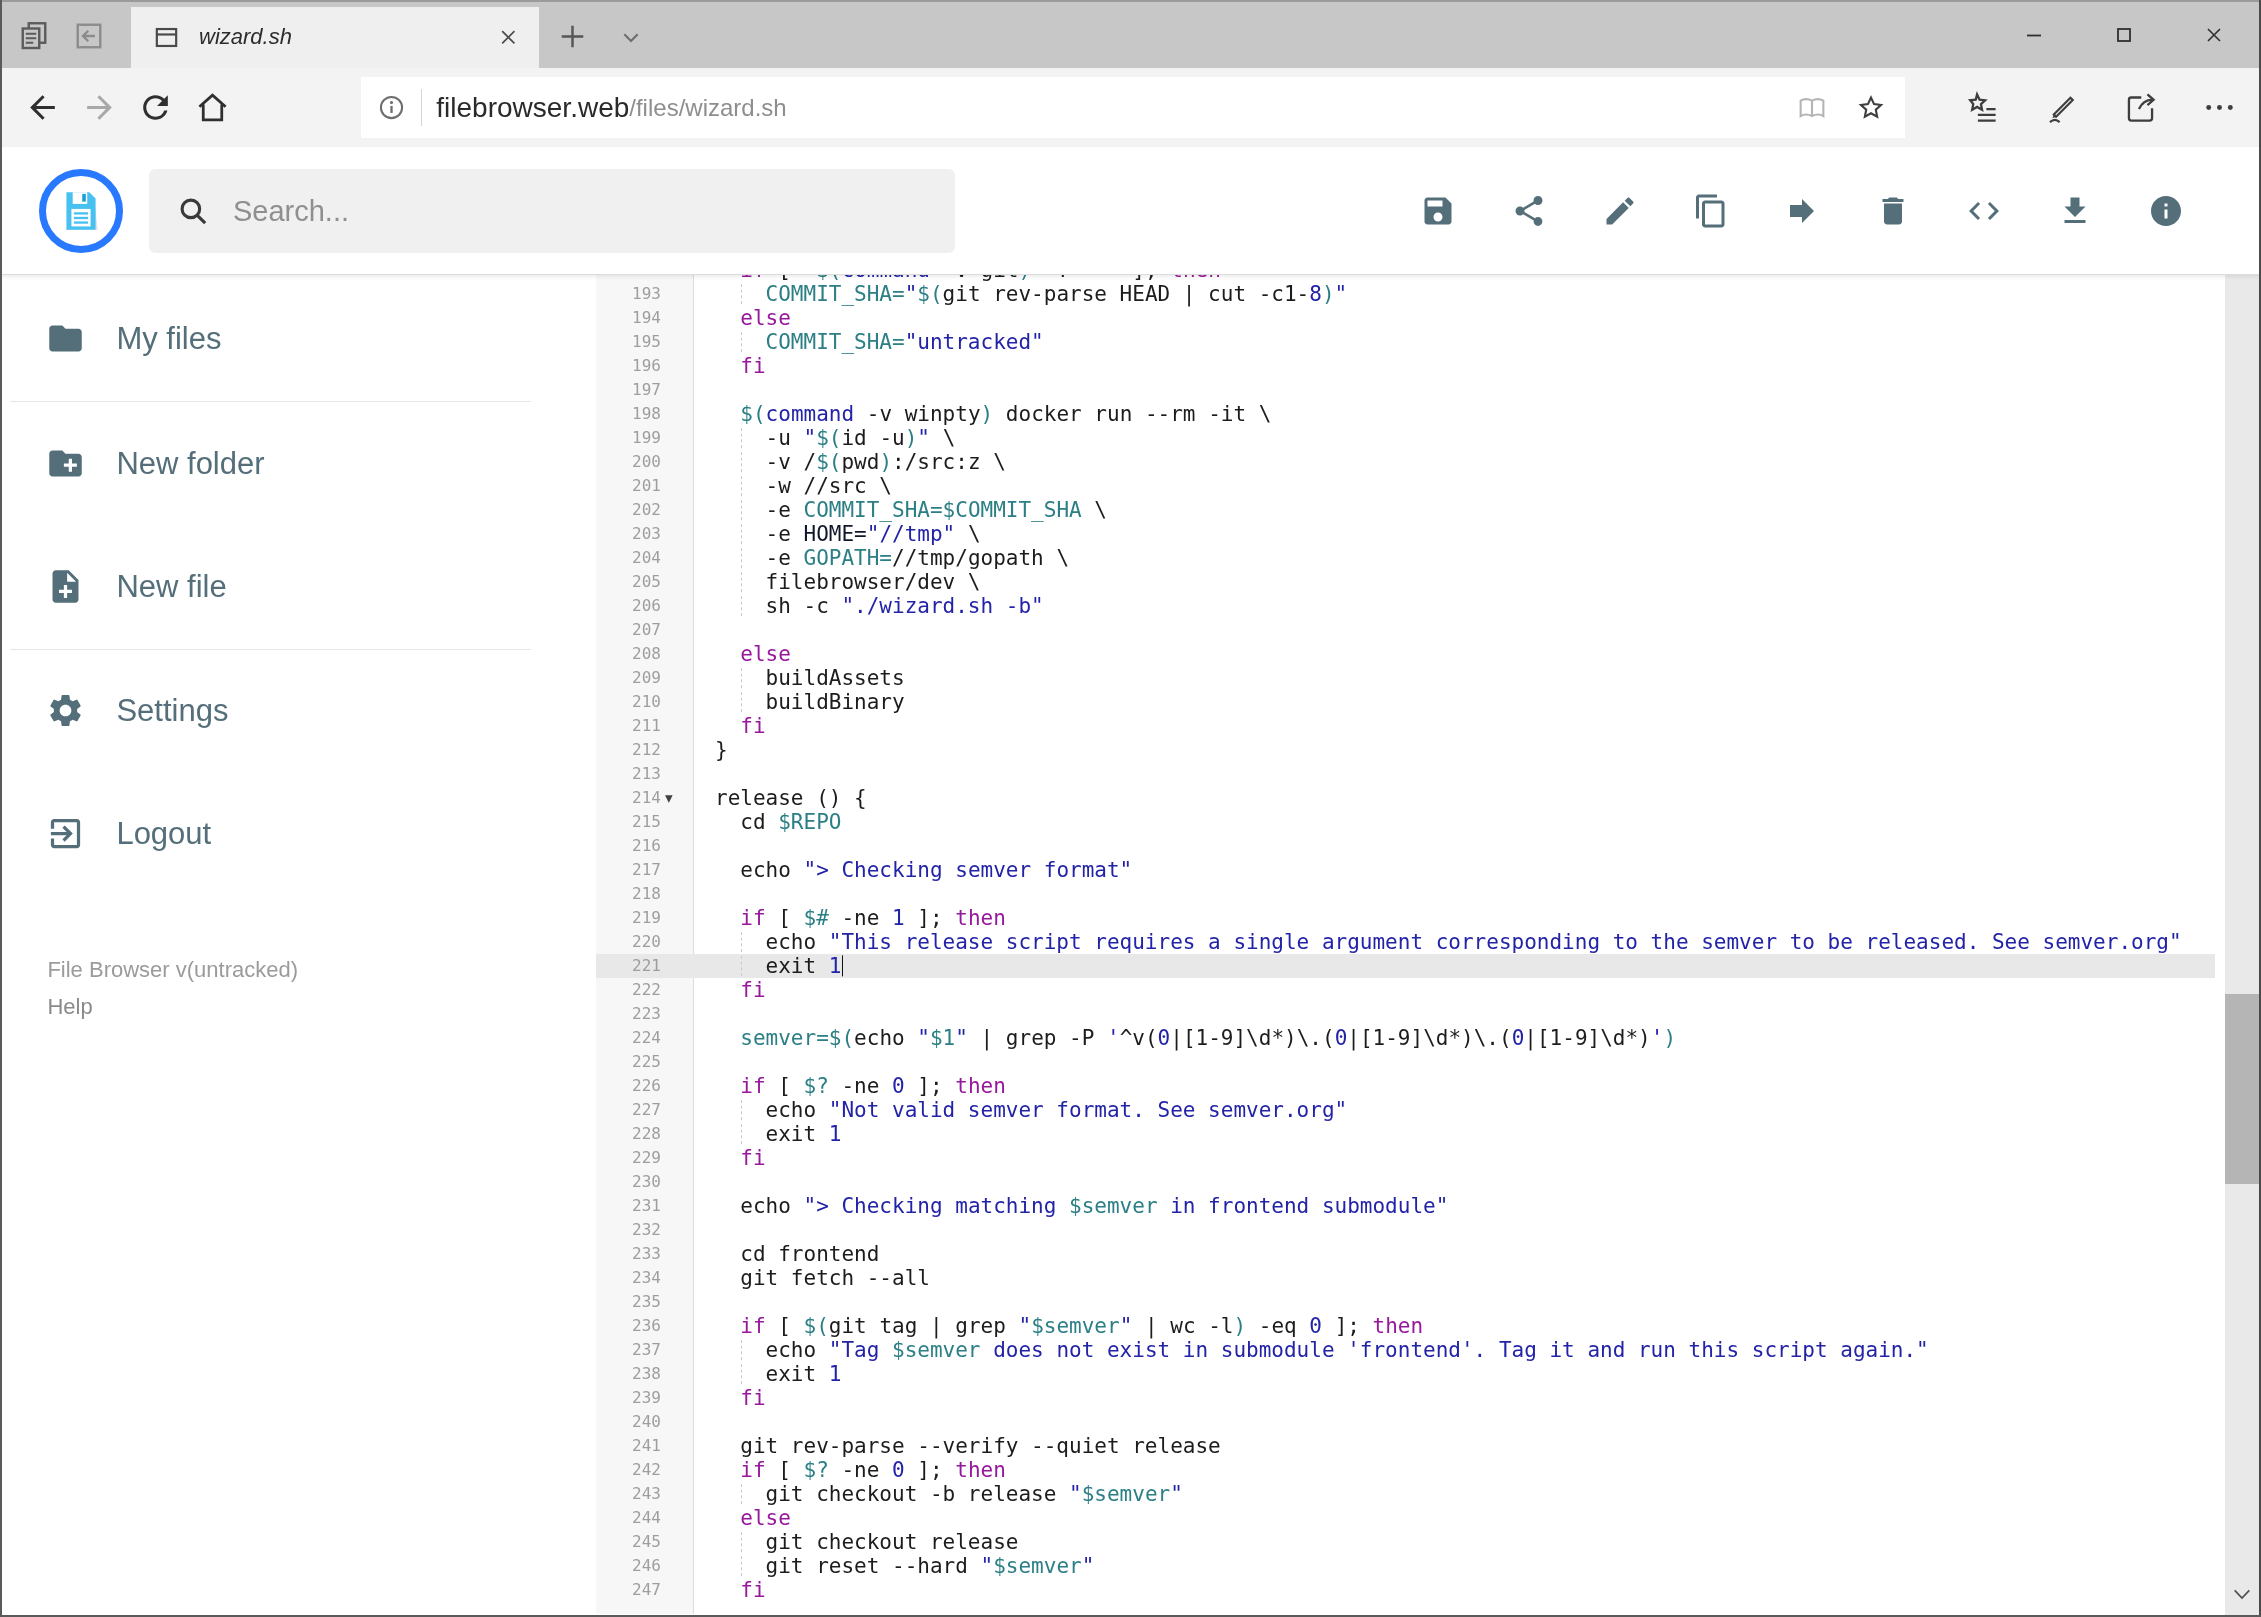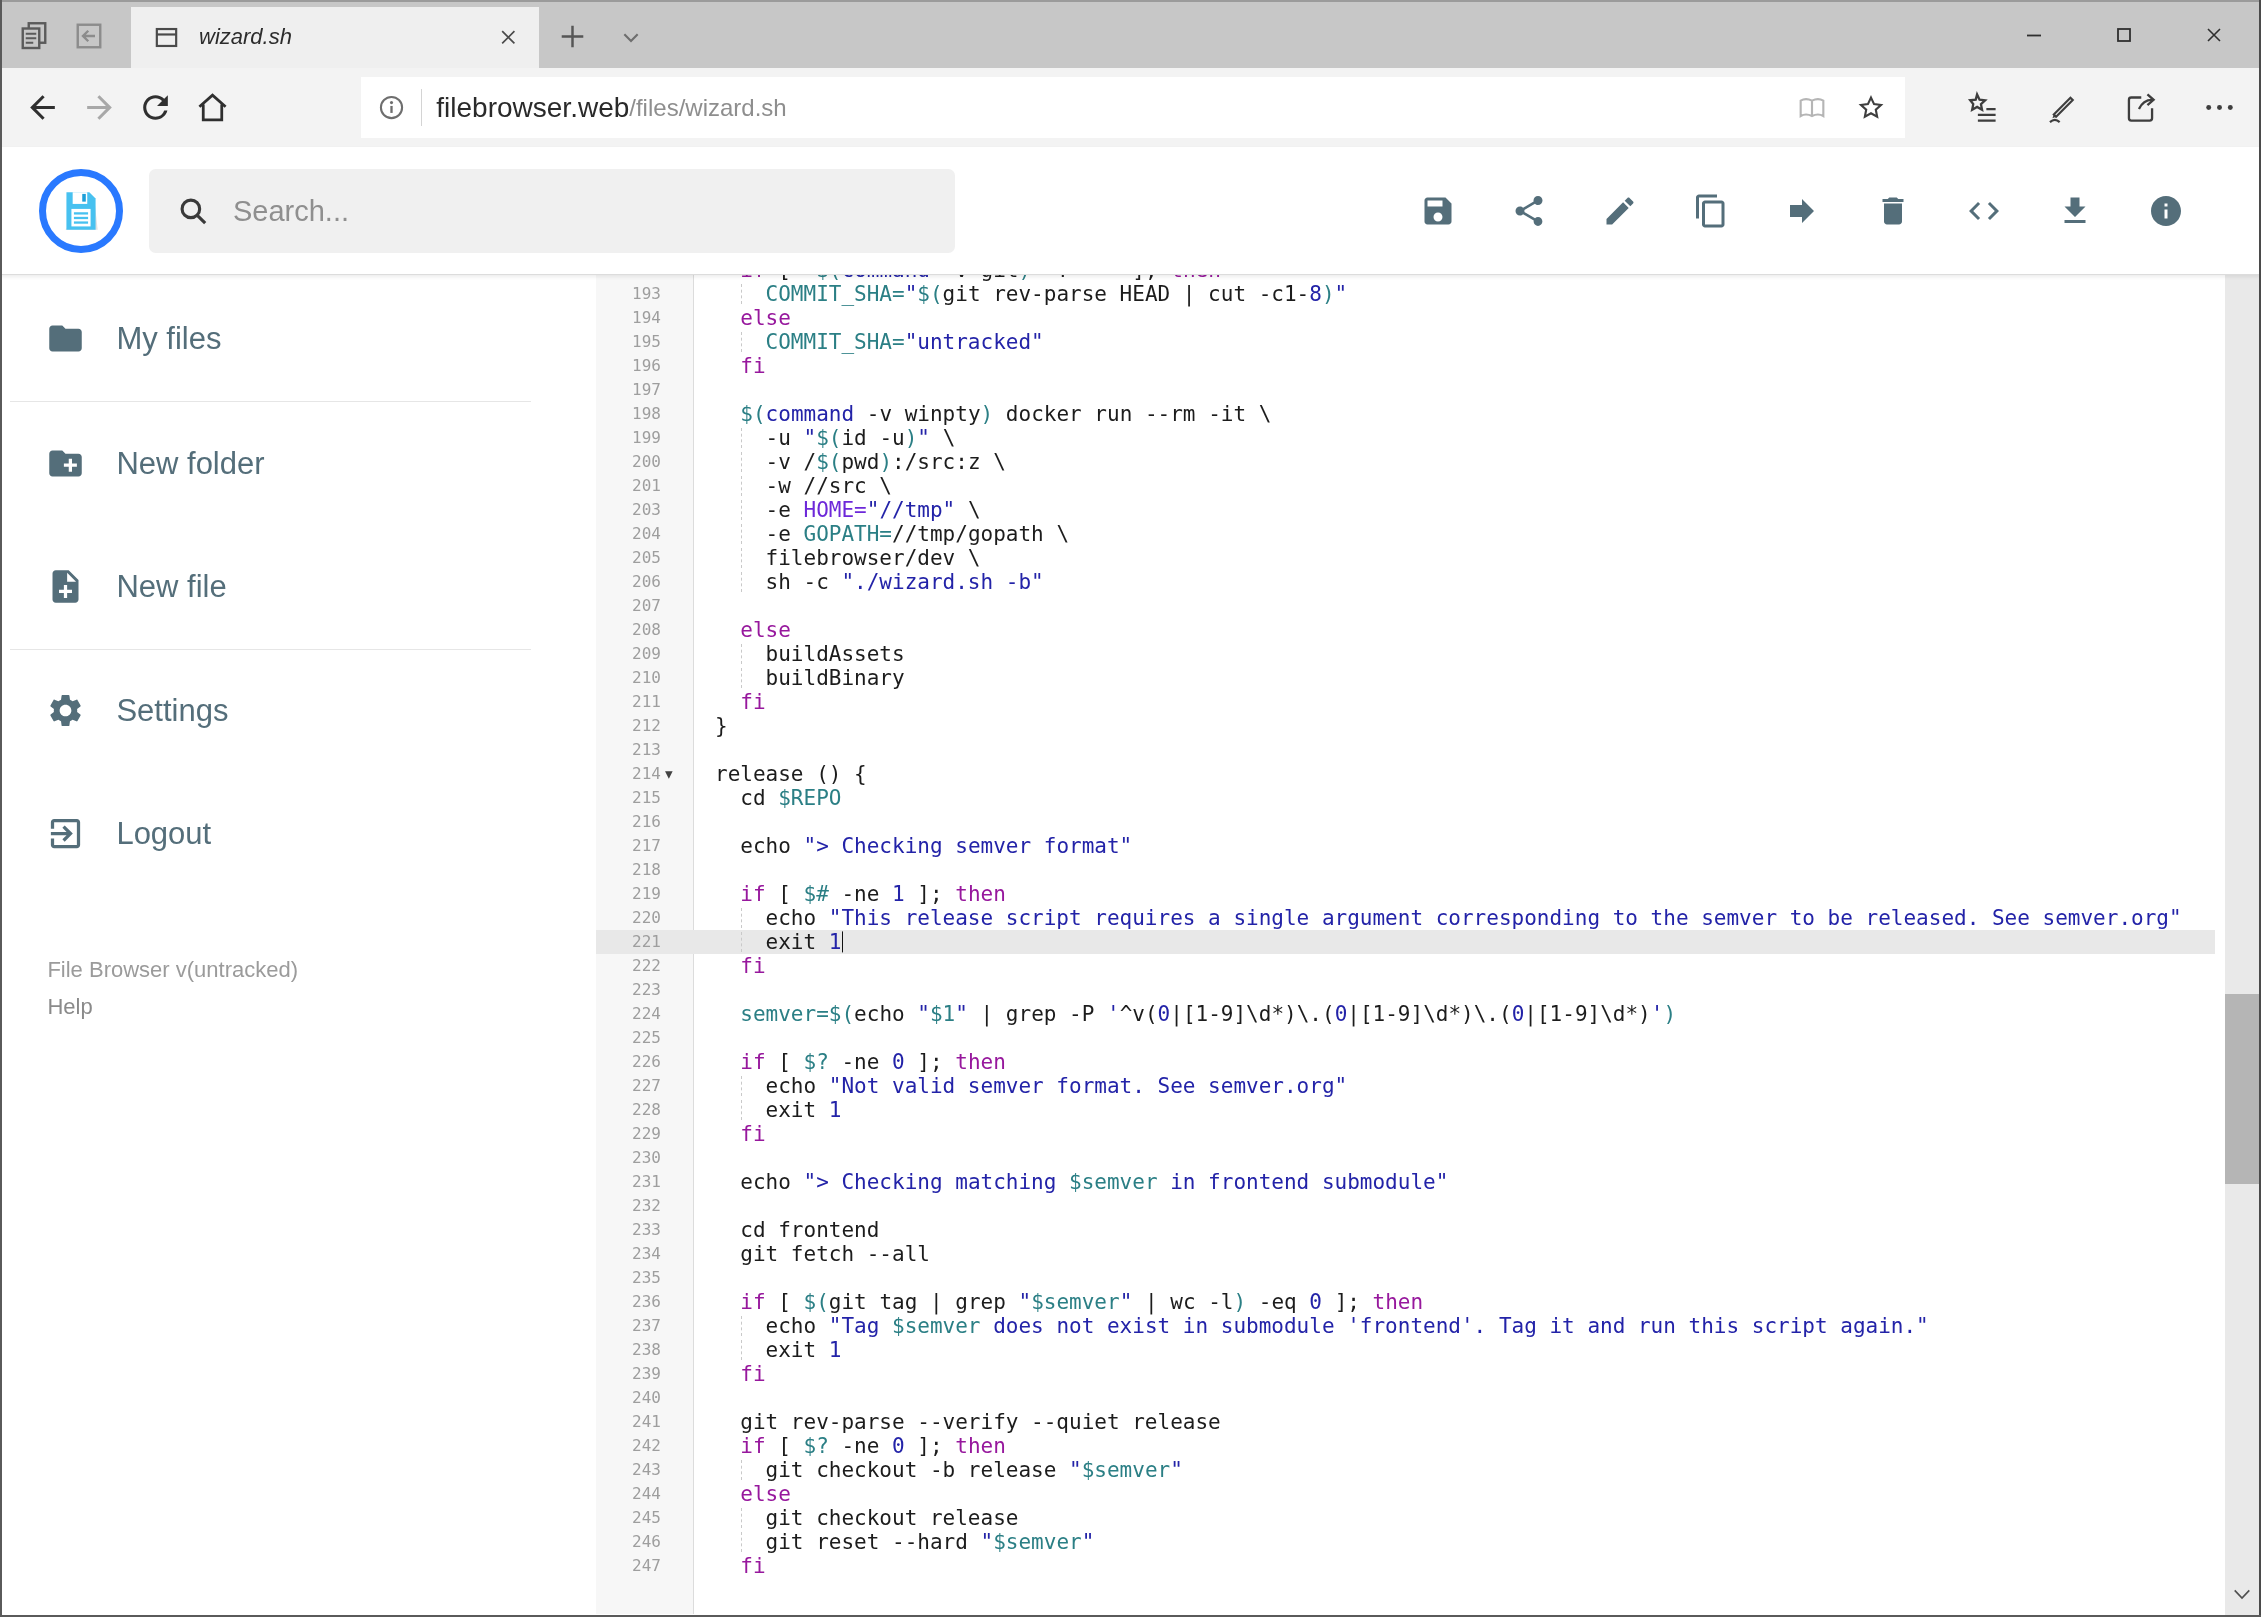--- a/index.html
+++ b/index.html
@@ -380,23 +380,28 @@
           <span class="lnum">200</span>
           <span class="iguide"></span>
           <span class="ctext"><span style="color: rgb(28, 28, 28);">    -v /</span><span style="color: rgb(43, 127, 133);">$(</span><span style="color: rgb(28, 28, 28);">pwd</span><span style="color: rgb(43, 127, 133);">)</span><span style="color: rgb(28, 28, 28);">:/src:z \</span></span>
         </div>
         <div class="cline">
           <span class="lnum">201</span>
           <span class="iguide"></span>
           <span class="ctext"><span style="color: rgb(28, 28, 28);">    -w //src \</span></span>
         </div>
         <div class="cline">
+          <span class="lnum">202</span>
+          <span class="iguide"></span>
+          <span class="ctext"><span style="color: rgb(28, 28, 28);">    -e </span><span style="color: rgb(43, 127, 133);">COMMIT_SHA=$COMMIT_SHA</span><span style="color: rgb(28, 28, 28);"> \</span></span>
+        </div>
+        <div class="cline">
           <span class="lnum">203</span>
           <span class="iguide"></span>
-          <span class="ctext"><span style="color: rgb(28, 28, 28);">    -e </span><span style="color: #6d28d9;">HOME=</span><span style="color: rgb(35, 35, 168);">"//tmp"</span><span style="color: rgb(28, 28, 28);"> \</span></span>
+          <span class="ctext"><span style="color: rgb(28, 28, 28);">    -e </span><span style="color: #0f172a;">HOME=</span><span style="color: rgb(35, 35, 168);">"//tmp"</span><span style="color: rgb(28, 28, 28);"> \</span></span>
         </div>
         <div class="cline">
           <span class="lnum">204</span>
           <span class="iguide"></span>
           <span class="ctext"><span style="color: rgb(28, 28, 28);">    -e </span><span style="color: rgb(43, 127, 133);">GOPATH=</span><span style="color: rgb(28, 28, 28);">//tmp/gopath \</span></span>
         </div>
         <div class="cline">
           <span class="lnum">205</span>
           <span class="iguide"></span>
           <span class="ctext"><span style="color: rgb(28, 28, 28);">    filebrowser/dev \</span></span>

